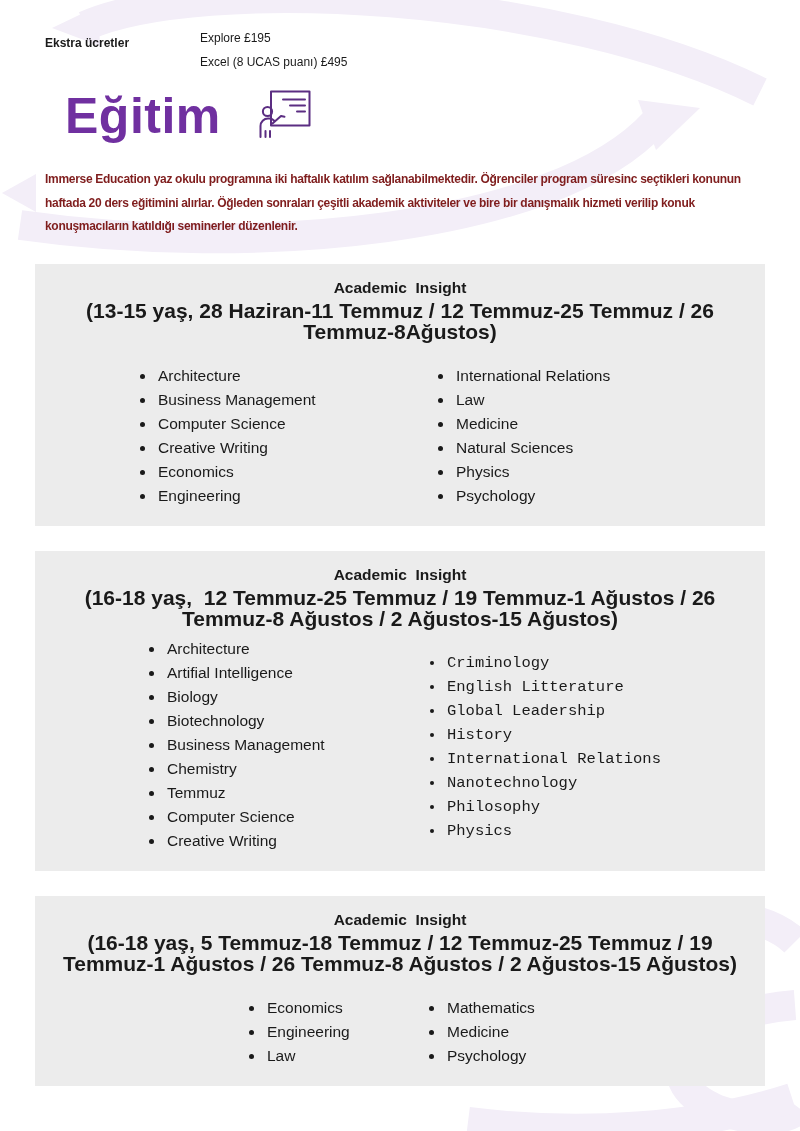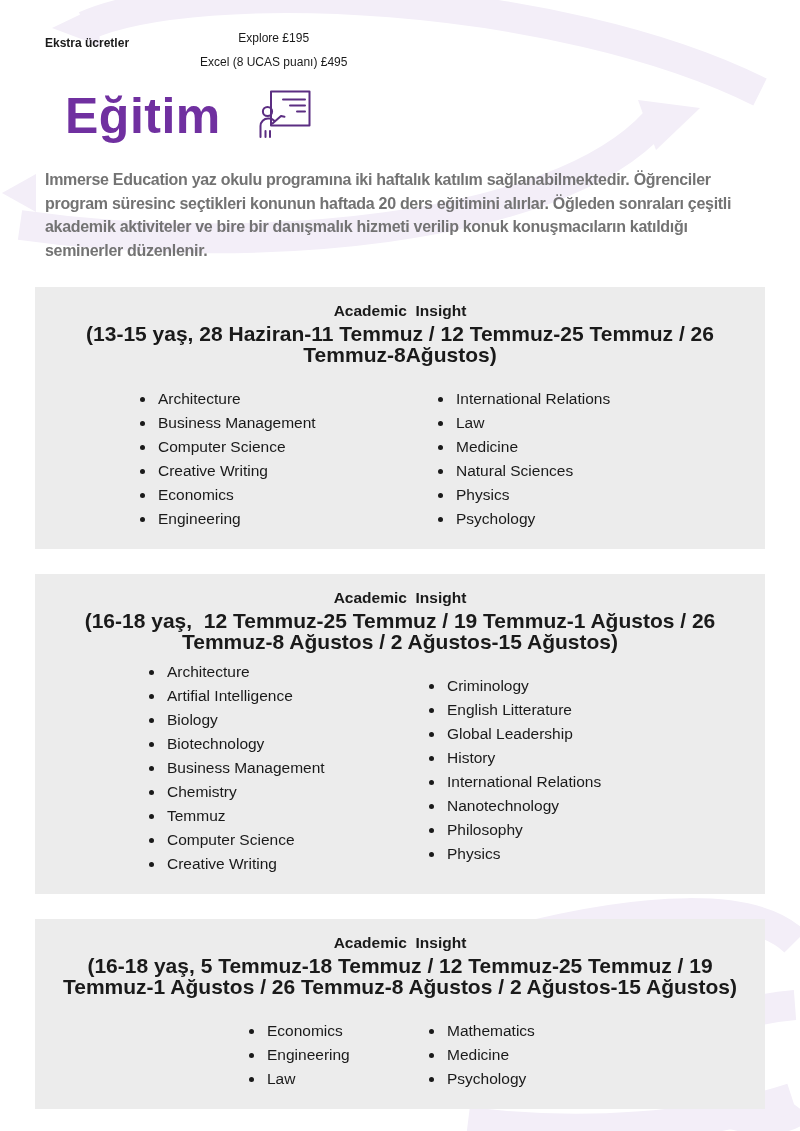--- a/index.html
+++ b/index.html
@@ -7,44 +7,44 @@
     width:800px;height:1131px;background:#ffffff;
     font-family:"Liberation Sans", sans-serif;color:#1a1a1a;
     position:relative;overflow:hidden;
   }
   .bg-swirls{position:absolute;top:0;left:0;z-index:0;pointer-events:none;}
   .content{position:relative;z-index:1;}
 
   
   .extras{display:flex;margin:27px 0 0 45px;font-size:12px;}
   .extras-label{font-weight:bold;width:155px;padding-top:9px;white-space:pre;}
-  .extras-items div{line-height:23.5px;text-align:center;}
+  .extras-items div{line-height:23.5px;}
 
   
   .heading-row{display:flex;align-items:center;gap:38px;margin:14px 0 0 65px;height:56px;}
   .page-title{font-size:50px;font-weight:bold;color:#7030a0;margin:0;letter-spacing:0.5px;line-height:52px;}
 
   
-  .intro{font-weight:bold;font-size:16px;line-height:23.5px;letter-spacing:-0.3px;
-         margin:24px 40px 0 45px;width:722px;color:#737373;}
+  .intro{font-weight:bold;font-size:12px;line-height:23.5px;letter-spacing:-0.3px;
+         margin:24px 40px 0 45px;width:722px;color:#7f1d1d;}
 
   
   .box{width:730px;margin:25px 0 0 35px;background:#ececec;
        padding:14px 7px 18px;box-sizing:border-box;}
   .box-title{ text-align:center;font-weight:bold;font-size:15.5px;line-height:19px;white-space:pre-wrap;}
   .box-subtitle{text-align:center;font-weight:bold;font-size:21px;line-height:21px;white-space:pre-wrap;margin-top:3px;}
   .cols{display:flex;align-items:center;}
   .cols ul{list-style:disc;margin:0;padding-left:26px;font-size:15.5px;line-height:24px;}
   .cols li{padding-left:2px;}
   .cols-1{margin-top:22px;}
   .cols-1 .ul-left{margin-left:88px;width:268px;box-sizing:border-box;}
   .cols-1 .ul-right{margin-left:30px;}
   .cols-2{margin-top:8px;}
   .cols-2 .ul-left{margin-left:97px;width:280px;box-sizing:border-box;}
-  .cols-2 .ul-right{margin-left:0;margin-top:4px;}
+  .cols-2 .ul-right{margin-left:0;margin-top:4px;font-family:Liberation Mono, monospace;}
   .cols-3{margin-top:22px;}
   .cols-3 .ul-left{margin-left:197px;width:160px;box-sizing:border-box;}
   .cols-3 .ul-right{margin-left:20px;}
 </style>
 </head>
 <body>
 
 <div class="page">
 
   <svg class="bg-swirls" width="800" height="1131" viewBox="0 0 800 1131">

